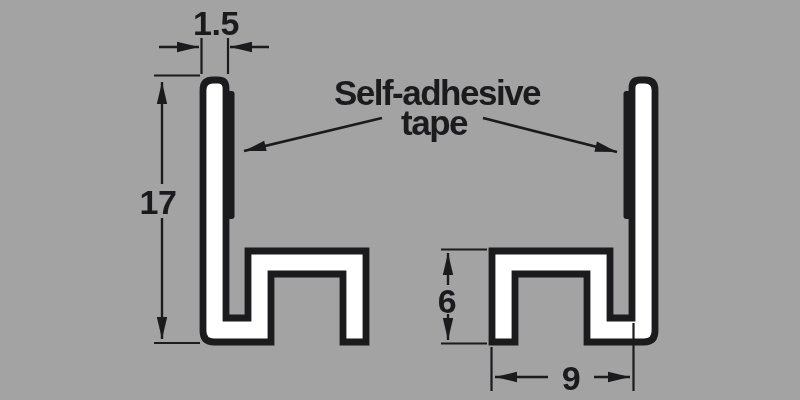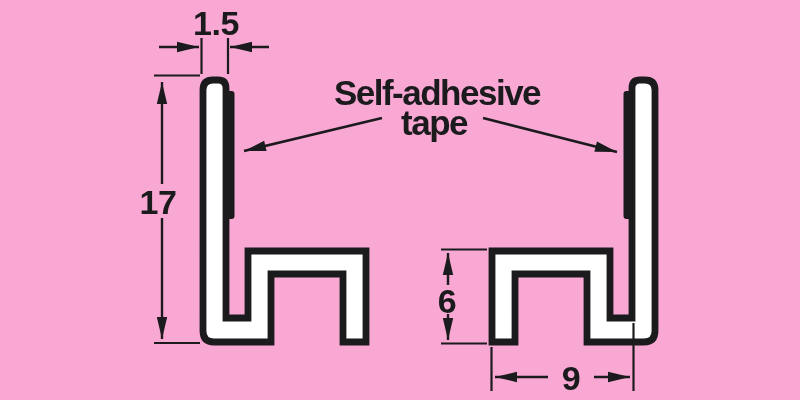--- a/index.html
+++ b/index.html
@@ -1,19 +1,19 @@
 <!DOCTYPE html>
 <html><head>
 <meta charset="utf-8">
 <style>
   html, body { margin: 0; padding: 0; background: #ffffff; }
   .canvas {
     position: relative;
     width: 800px; height: 400px;
-    background: #f9a8d4;
+    background: #a3a3a3;
     overflow: hidden;
     font-family: "Liberation Sans", sans-serif;
   }
   svg { display: block; }
   text {
     font-family: "Liberation Sans", sans-serif;
     font-weight: bold;
     fill: #1b1b1d;
   }
   .dim-num { font-size: 34px; letter-spacing: -0.5px; }

